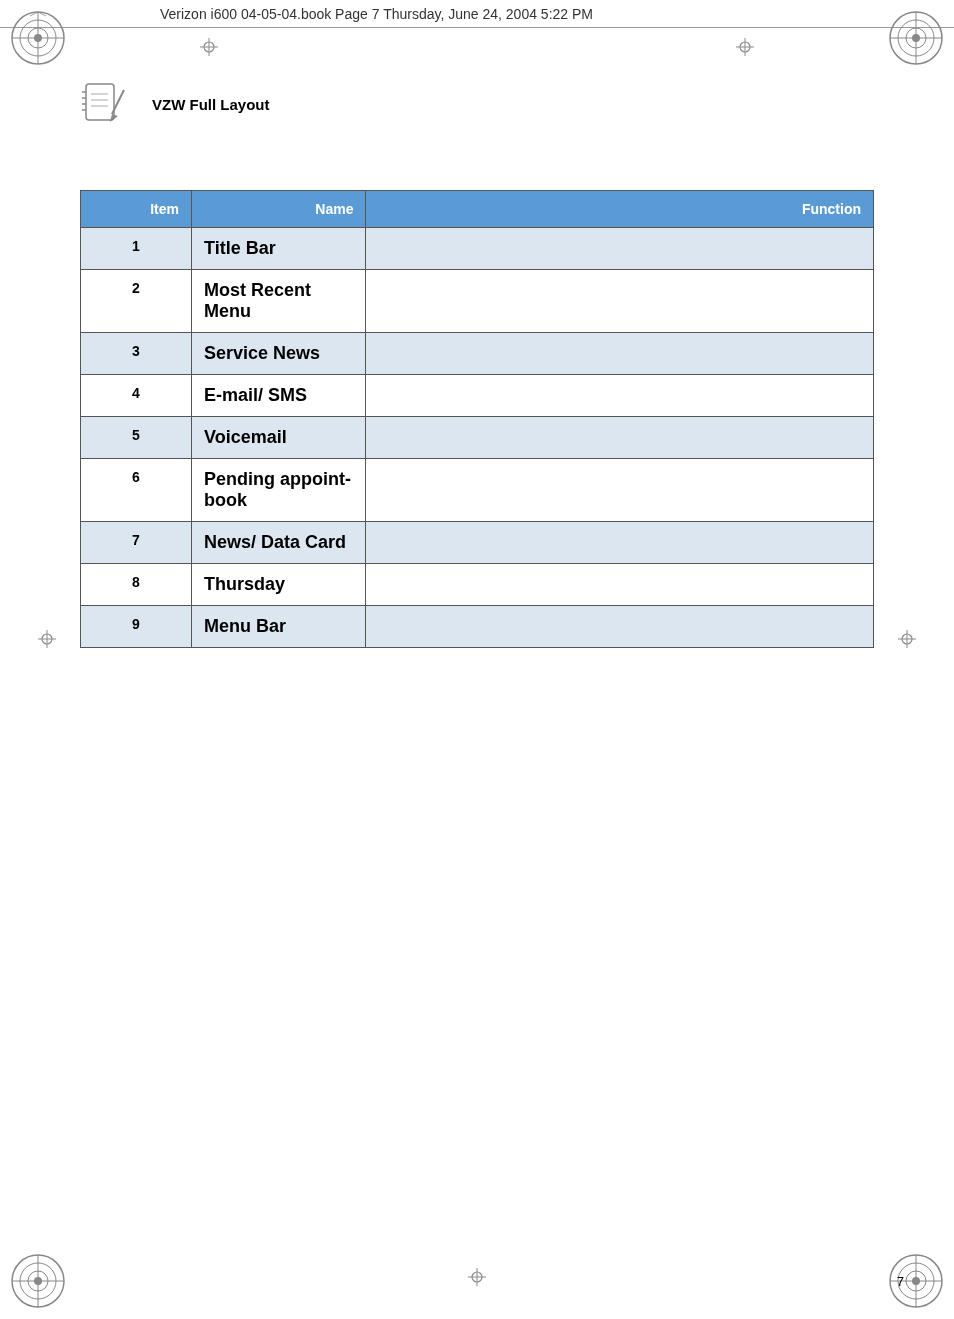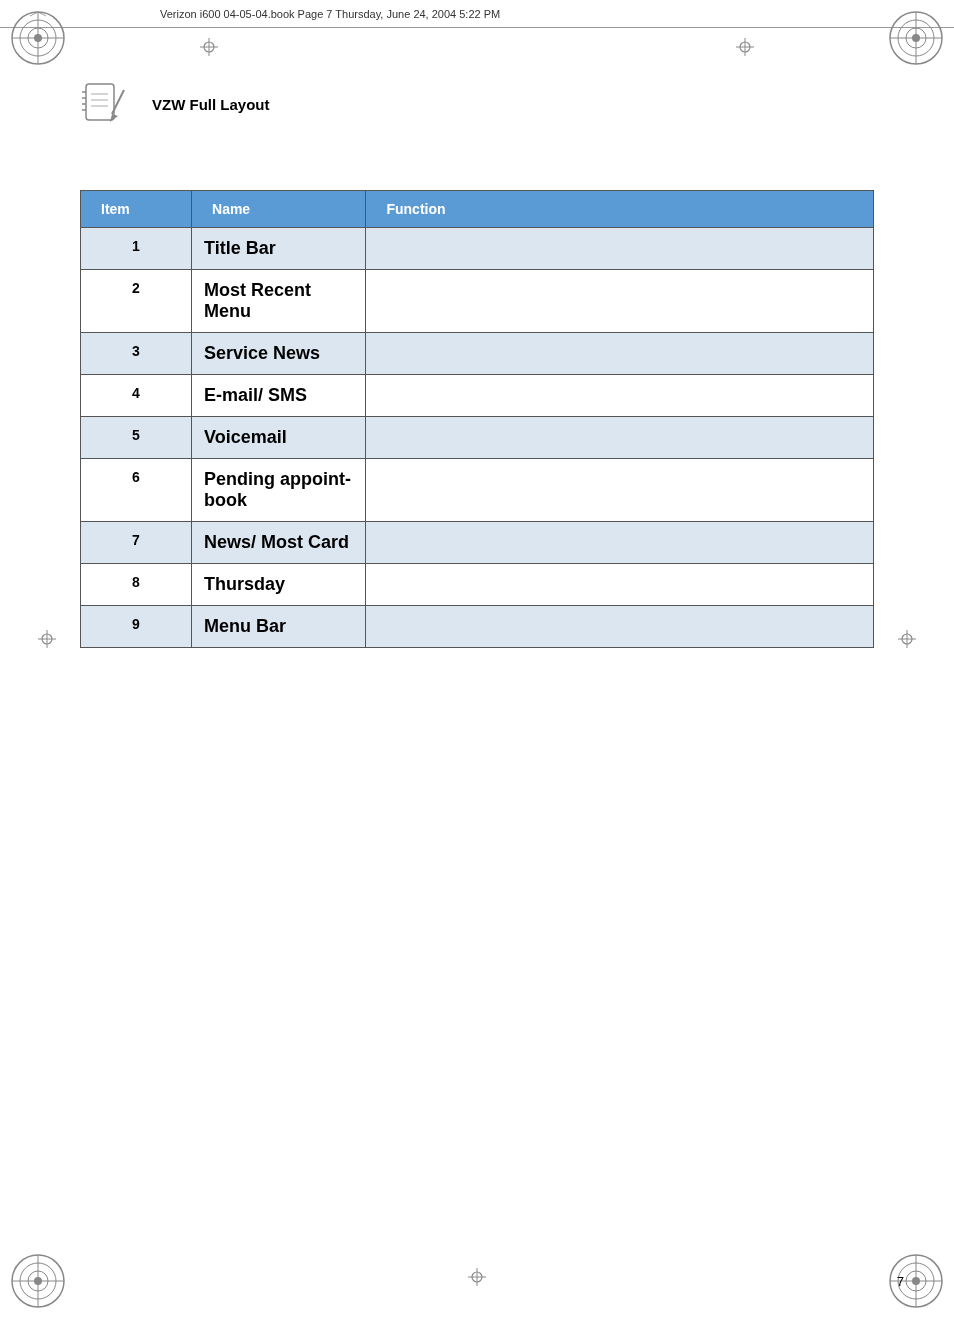--- a/index.html
+++ b/index.html
@@ -34,21 +34,21 @@
     .header-bar {
       position: absolute;
       top: 0;
       left: 0;
       right: 0;
       height: 28px;
       border-bottom: 1px solid #999;
       display: flex;
       align-items: center;
       padding-left: 160px;
-      font-size: 11px;
+      font-size: 14px;
       color: #333;
     }
 
     
     .page-number {
       position: absolute;
       bottom: 30px;
       right: 50px;
       font-size: 13px;
       color: #000;
@@ -88,23 +88,23 @@
       width: 100%;
       border-collapse: collapse;
       border: 1.5px solid #555;
     }
 
     thead tr th {
       background-color: #5b9bd5;
       color: #ffffff;
       font-weight: bold;
       font-size: 14px;
-      padding: 10px 20px;
+      padding: 10px 12px;
       border: 1.5px solid #555;
-      text-align: left;
+      text-align: right;
     }
 
     thead tr th:first-child {
       width: 14%;
     }
     thead tr th:nth-child(2) {
       width: 22%;
     }
     thead tr th:nth-child(3) {
       width: 64%;
@@ -278,21 +278,21 @@
           <td>Voicemail</td>
           <td></td>
         </tr>
         <tr>
           <td>6</td>
           <td>Pending appoint- book</td>
           <td></td>
         </tr>
         <tr>
           <td>7</td>
-          <td>News/ Most Card</td>
+          <td>News/ Data Card</td>
           <td></td>
         </tr>
         <tr>
           <td>8</td>
           <td>Thursday</td>
           <td></td>
         </tr>
         <tr>
           <td>9</td>
           <td>Menu Bar</td>

